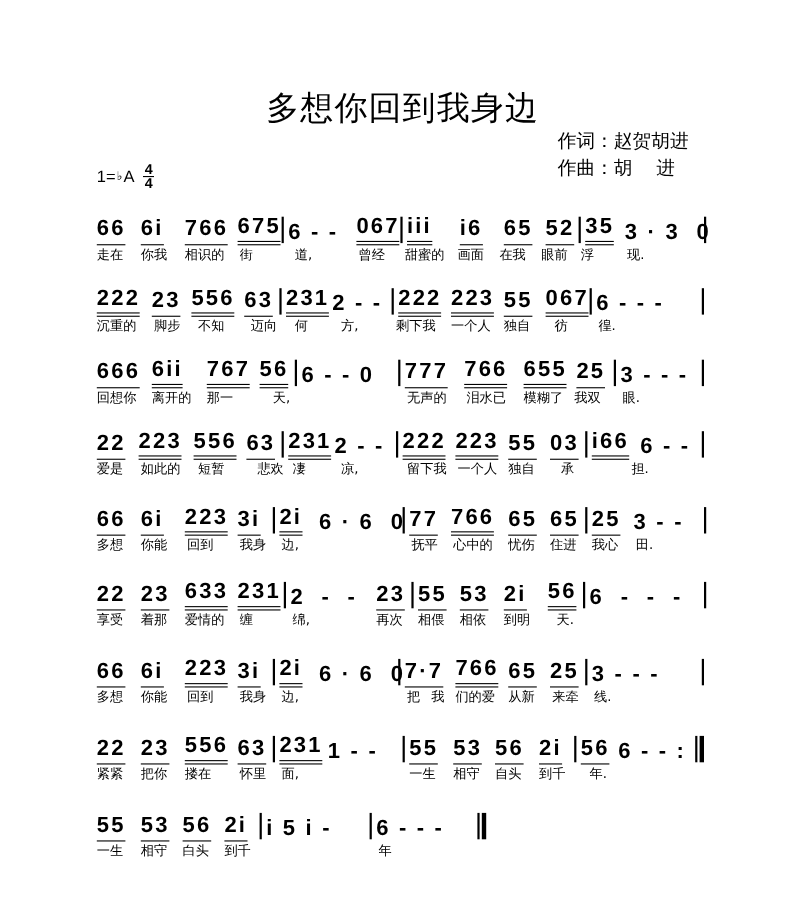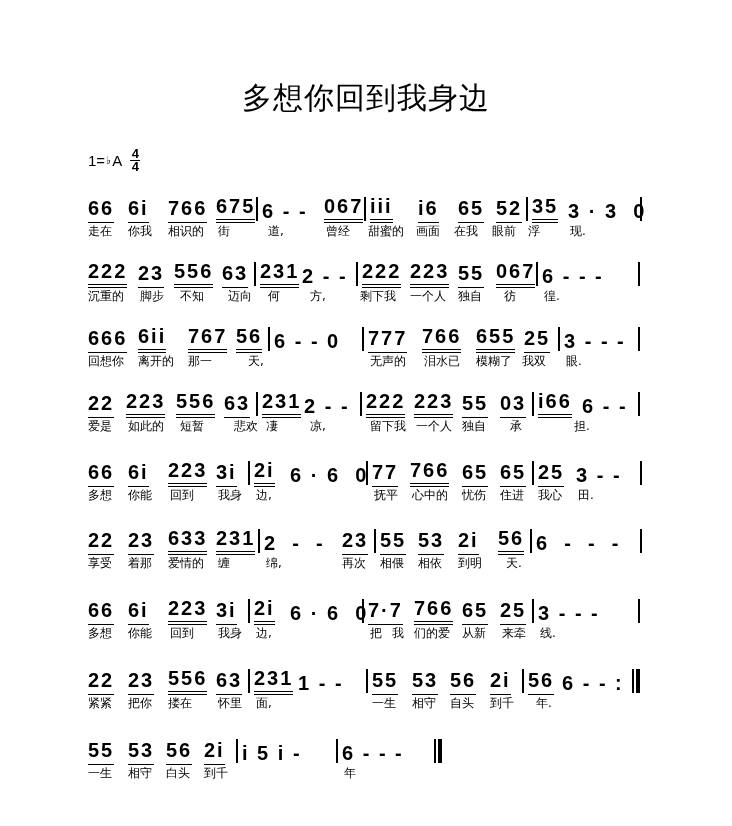--- a/index.html
+++ b/index.html
@@ -29,20 +29,22 @@
   .final-bar { position: absolute; bottom: 2px; height: 24px; display: flex; gap: 2px; }
   .final-bar .thin { width: 1.5px; background: #000; }
   .final-bar .thick { width: 4px; background: #000; }
 </style>
 </head>
 <body>
 
 <div class="title">多想你回到我身边</div>
 
 <div class="credits">
+  <div class="credit-line">作词：赵贺胡进</div>
+  <div class="credit-line">作曲：胡    进</div>
 </div>
 
 <div class="key">
   <span>1=</span>
   <span class="flat">♭</span>
   <span>A</span>
   <span class="timesig">
     <span>4</span>
     <span class="bar"></span>
     <span>4</span>

